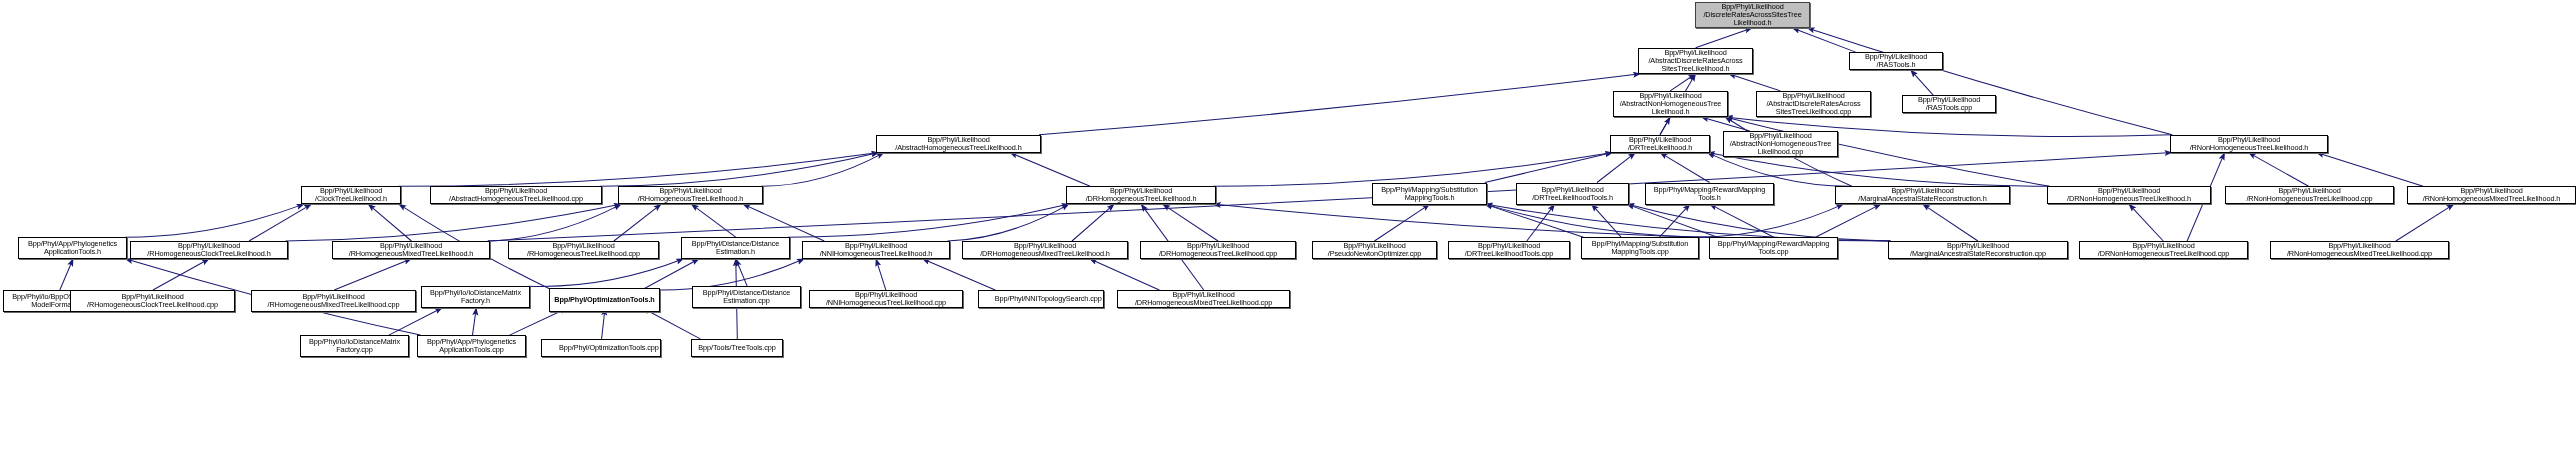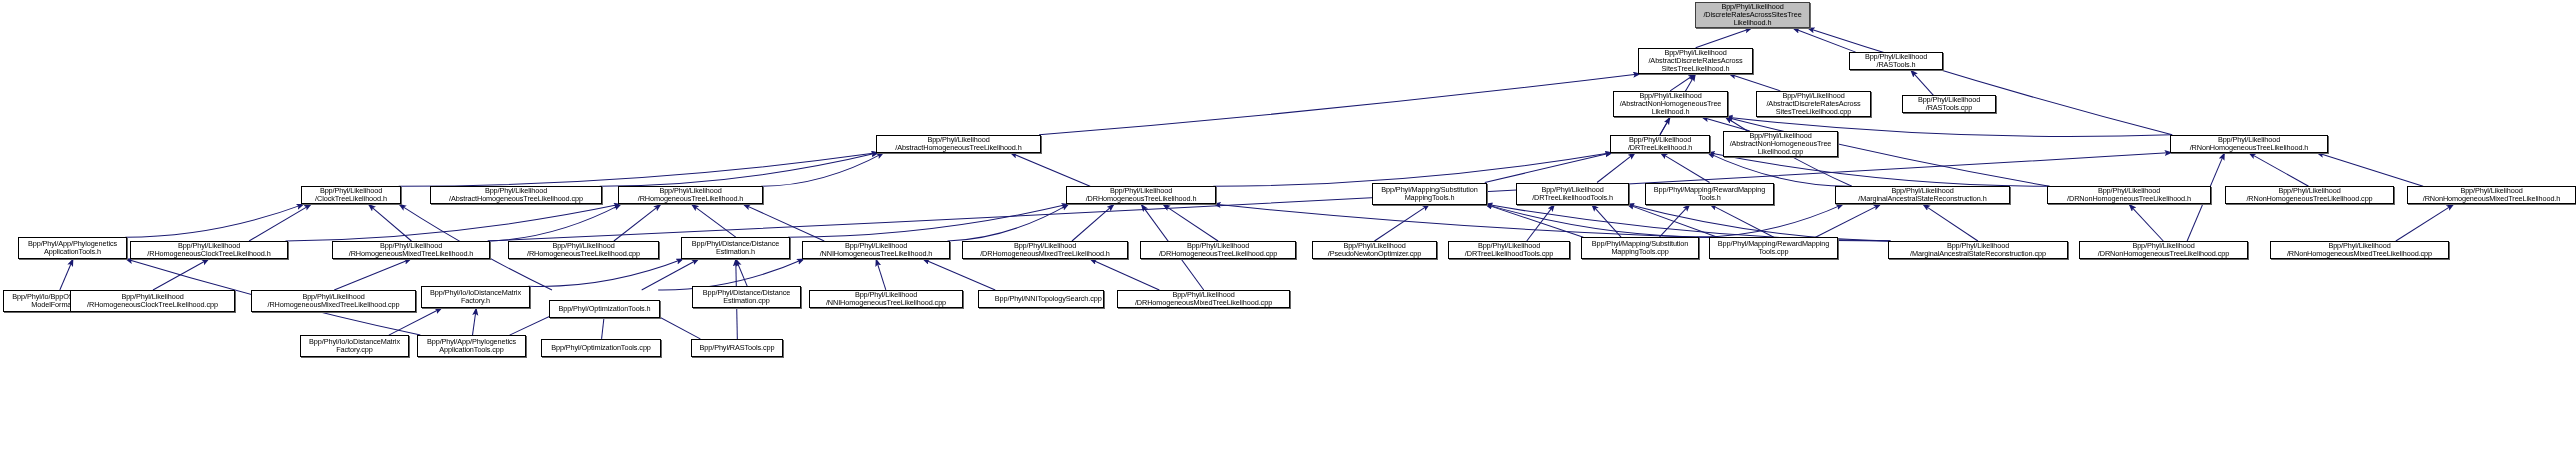--- a/index.html
+++ b/index.html
@@ -196,29 +196,29 @@
       <div class="node" id="n35" style="left: 2270px; top: 241px; width: 179px; height: 18px;"><span class="node-label">Bpp/Phyl/Likelihood
 /RNonHomogeneousMixedTreeLikelihood.cpp</span></div>
       <div class="node" id="n36" style="left: 2.5px; top: 290px; width: 113px; height: 21.6px;"><span class="node-label">Bpp/Phyl/Io/BppOSubstitution
 ModelFormat.cpp</span></div>
       <div class="node" id="n37" style="left: 70px; top: 290px; width: 165px; height: 21.6px;"><span class="node-label">Bpp/Phyl/Likelihood
 /RHomogeneousClockTreeLikelihood.cpp</span></div>
       <div class="node" id="n38" style="left: 251px; top: 290px; width: 165px; height: 21.6px;"><span class="node-label">Bpp/Phyl/Likelihood
 /RHomogeneousMixedTreeLikelihood.cpp</span></div>
       <div class="node" id="n39" style="left: 421px; top: 286px; width: 109px; height: 21.6px;"><span class="node-label">Bpp/Phyl/Io/IoDistanceMatrix
 Factory.h</span></div>
-      <div class="node" id="n40" style="left: 549px; top: 300px; width: 111px; height: 18px;"><span class="node-label">Bpp/Phyl/OptimizationTools.h</span></div>
+      <div class="node" id="n40" style="left: 549px; top: 288px; width: 111px; height: 24px; font-weight: bold;"><span class="node-label">Bpp/Phyl/OptimizationTools.h</span></div>
       <div class="node" id="n41" style="left: 692px; top: 286px; width: 109px; height: 21.6px;"><span class="node-label">Bpp/Phyl/Distance/Distance
 Estimation.cpp</span></div>
       <div class="node" id="n42" style="left: 809px; top: 290px; width: 154px; height: 18px;"><span class="node-label">Bpp/Phyl/Likelihood
 /NNIHomogeneousTreeLikelihood.cpp</span></div>
       <div class="node" id="n43" style="left: 978px; top: 290px; width: 126px; height: 18px; text-align: right;"><span class="node-label">Bpp/Phyl/NNITopologySearch.cpp</span></div>
       <div class="node" id="n44" style="left: 1117px; top: 290px; width: 173px; height: 18px;"><span class="node-label">Bpp/Phyl/Likelihood
 /DRHomogeneousMixedTreeLikelihood.cpp</span></div>
       <div class="node" id="n45" style="left: 300px; top: 335px; width: 109px; height: 21.6px;"><span class="node-label">Bpp/Phyl/Io/IoDistanceMatrix
 Factory.cpp</span></div>
       <div class="node" id="n46" style="left: 417px; top: 335px; width: 109px; height: 21.6px;"><span class="node-label">Bpp/Phyl/App/Phylogenetics
 ApplicationTools.cpp</span></div>
-      <div class="node" id="n47" style="left: 541px; top: 339px; width: 120px; height: 18px;"><span class="node-label">Bpp/Phyl/OptimizationTools.cpp</span></div>
-      <div class="node" id="n48" style="left: 691px; top: 339px; width: 92px; height: 18px;"><span class="node-label">Bpp/Phyl/RASTools.cpp</span></div>
+      <div class="node" id="n47" style="left: 541px; top: 339px; width: 120px; height: 18px; text-align: right;"><span class="node-label">Bpp/Phyl/OptimizationTools.cpp</span></div>
+      <div class="node" id="n48" style="left: 691px; top: 339px; width: 92px; height: 18px;"><span class="node-label">Bpp/Tools/TreeTools.cpp</span></div>
     </div>
 </div>
 
 
 </body></html>

